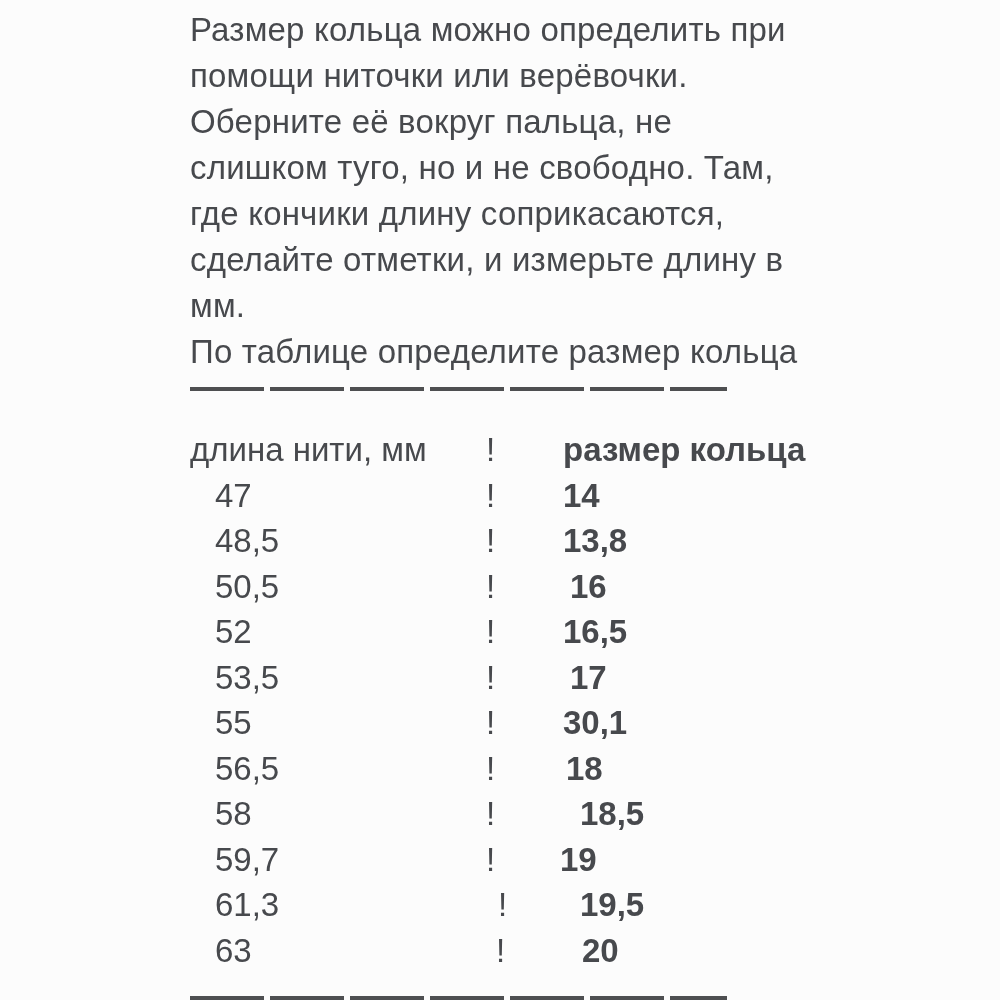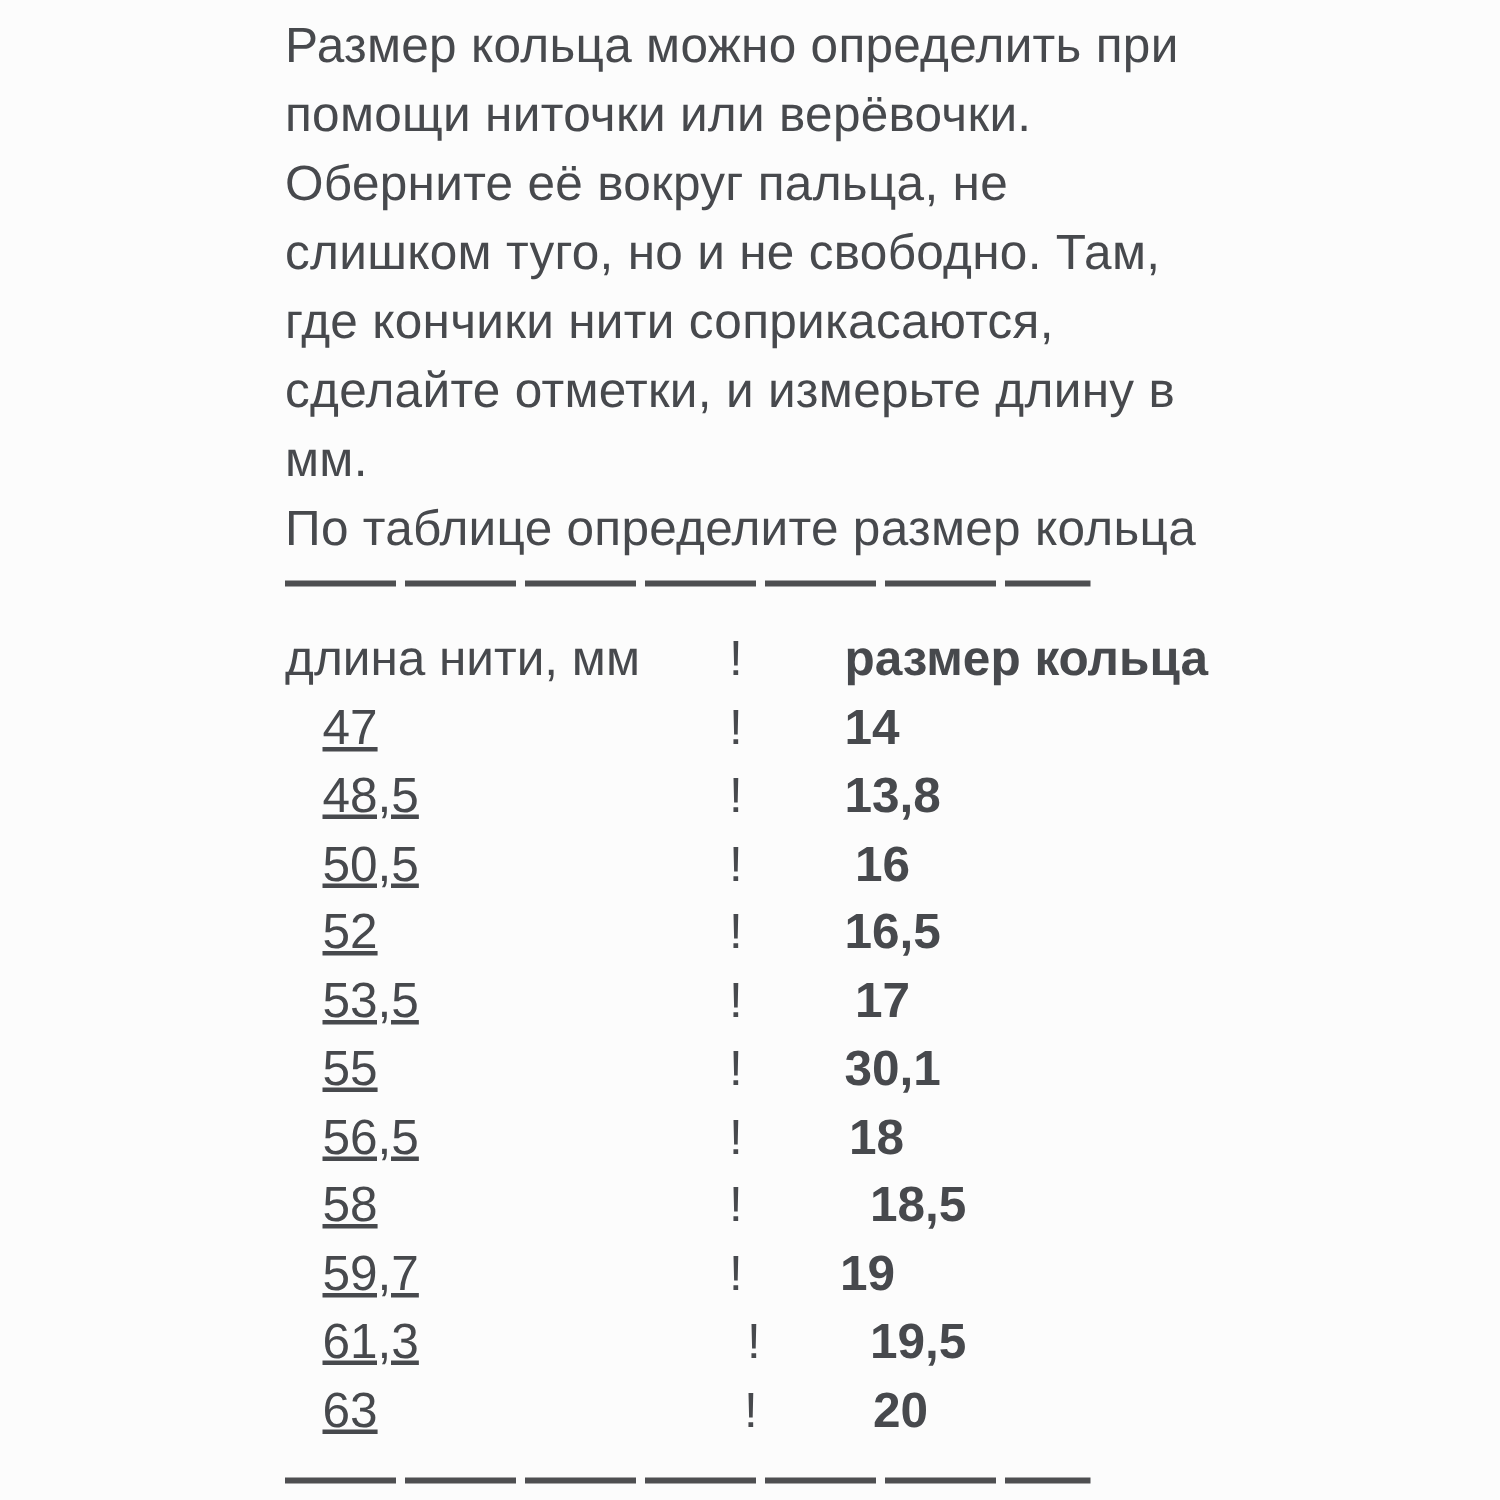--- a/index.html
+++ b/index.html
@@ -31,31 +31,31 @@
   .sep {
     width: 537px;
     height: 4px;
     background: repeating-linear-gradient(90deg,
       #4e4f51 0px, #4e4f51 74px,
       transparent 74px, transparent 80px);
   }
   .sep-top { margin-top: 12px; }
   .sep-bottom { margin-top: 23px; }
   
-  .ring-table { margin-top: 25px; }
+  .ring-table { margin-top: 36px; }
   .t-row {
     display: flex;
     font-size: 33px;
     line-height: 45.5px;
     white-space: nowrap;
   }
   .col-len  { flex: 0 0 296px; width: 296px; box-sizing: border-box; }
   .col-div  { flex: 0 0 69px;  width: 69px;  box-sizing: border-box; }
   .col-size { padding-left: 8px; font-weight: bold; }
-  #rows .t-row .col-len { padding-left: 25px; text-decoration: underline; }
+  #rows .t-row .col-len { padding-left: 25px; }
   
   #rows .t-row:nth-child(3)  .col-size { padding-left: 15px; }
   #rows .t-row:nth-child(5)  .col-size { padding-left: 15px; }
   #rows .t-row:nth-child(7)  .col-size { padding-left: 11px; }
   #rows .t-row:nth-child(8)  .col-size { padding-left: 25px; }
   #rows .t-row:nth-child(9)  .col-size { padding-left: 5px;  }
   #rows .t-row:nth-child(10) .col-div  { margin-left: 12px; }
   #rows .t-row:nth-child(10) .col-size { padding-left: 13px; }
   #rows .t-row:nth-child(11) .col-div  { margin-left: 10px; }
   #rows .t-row:nth-child(11) .col-size { padding-left: 17px; text-align: center; }
@@ -64,21 +64,21 @@
 <body>
 
 <div class="page">
   <div class="content">
 
     <div id="intro" class="intro">
         <div class="intro-line">Размер кольца можно определить при</div>
         <div class="intro-line">помощи ниточки или верёвочки.</div>
         <div class="intro-line">Оберните её вокруг пальца, не</div>
         <div class="intro-line">слишком туго, но и не свободно. Там,</div>
-        <div class="intro-line">где кончики нити соприкасаются,</div>
+        <div class="intro-line">где кончики длину соприкасаются,</div>
         <div class="intro-line">сделайте отметки, и измерьте длину в</div>
         <div class="intro-line">мм.</div>
         <div class="intro-line">По таблице определите размер кольца</div>
       </div>
 
     <div class="sep sep-top"></div>
 
     <div class="ring-table">
       <div class="t-row">
         <span class="col-len">длина нити, мм</span>

